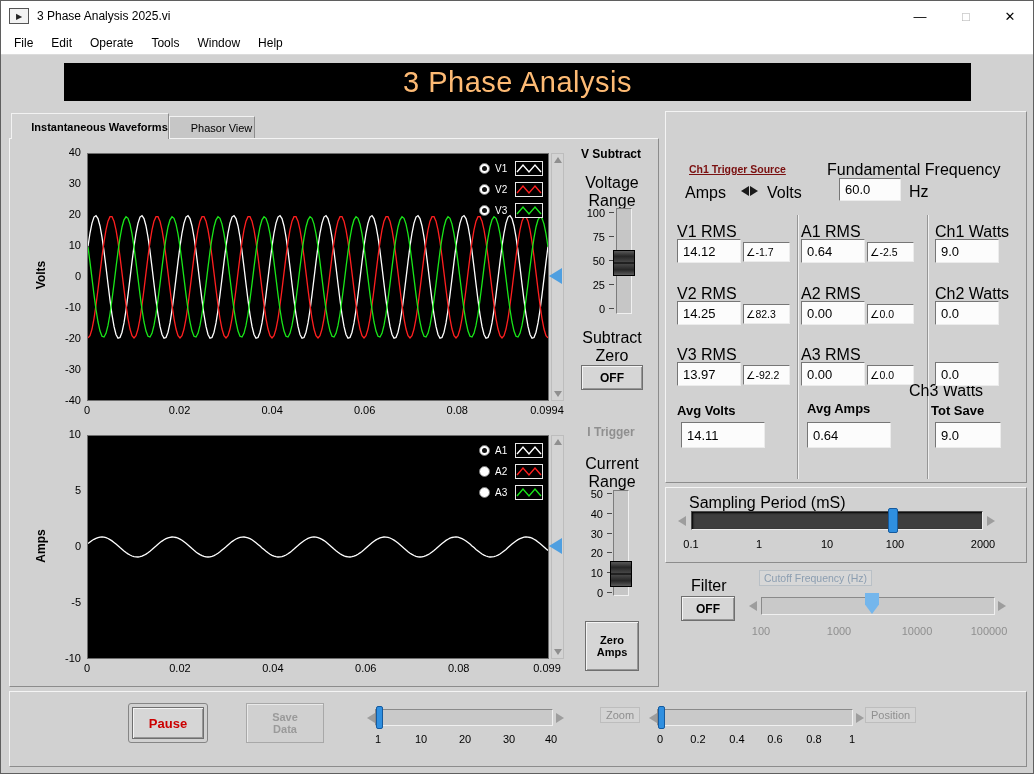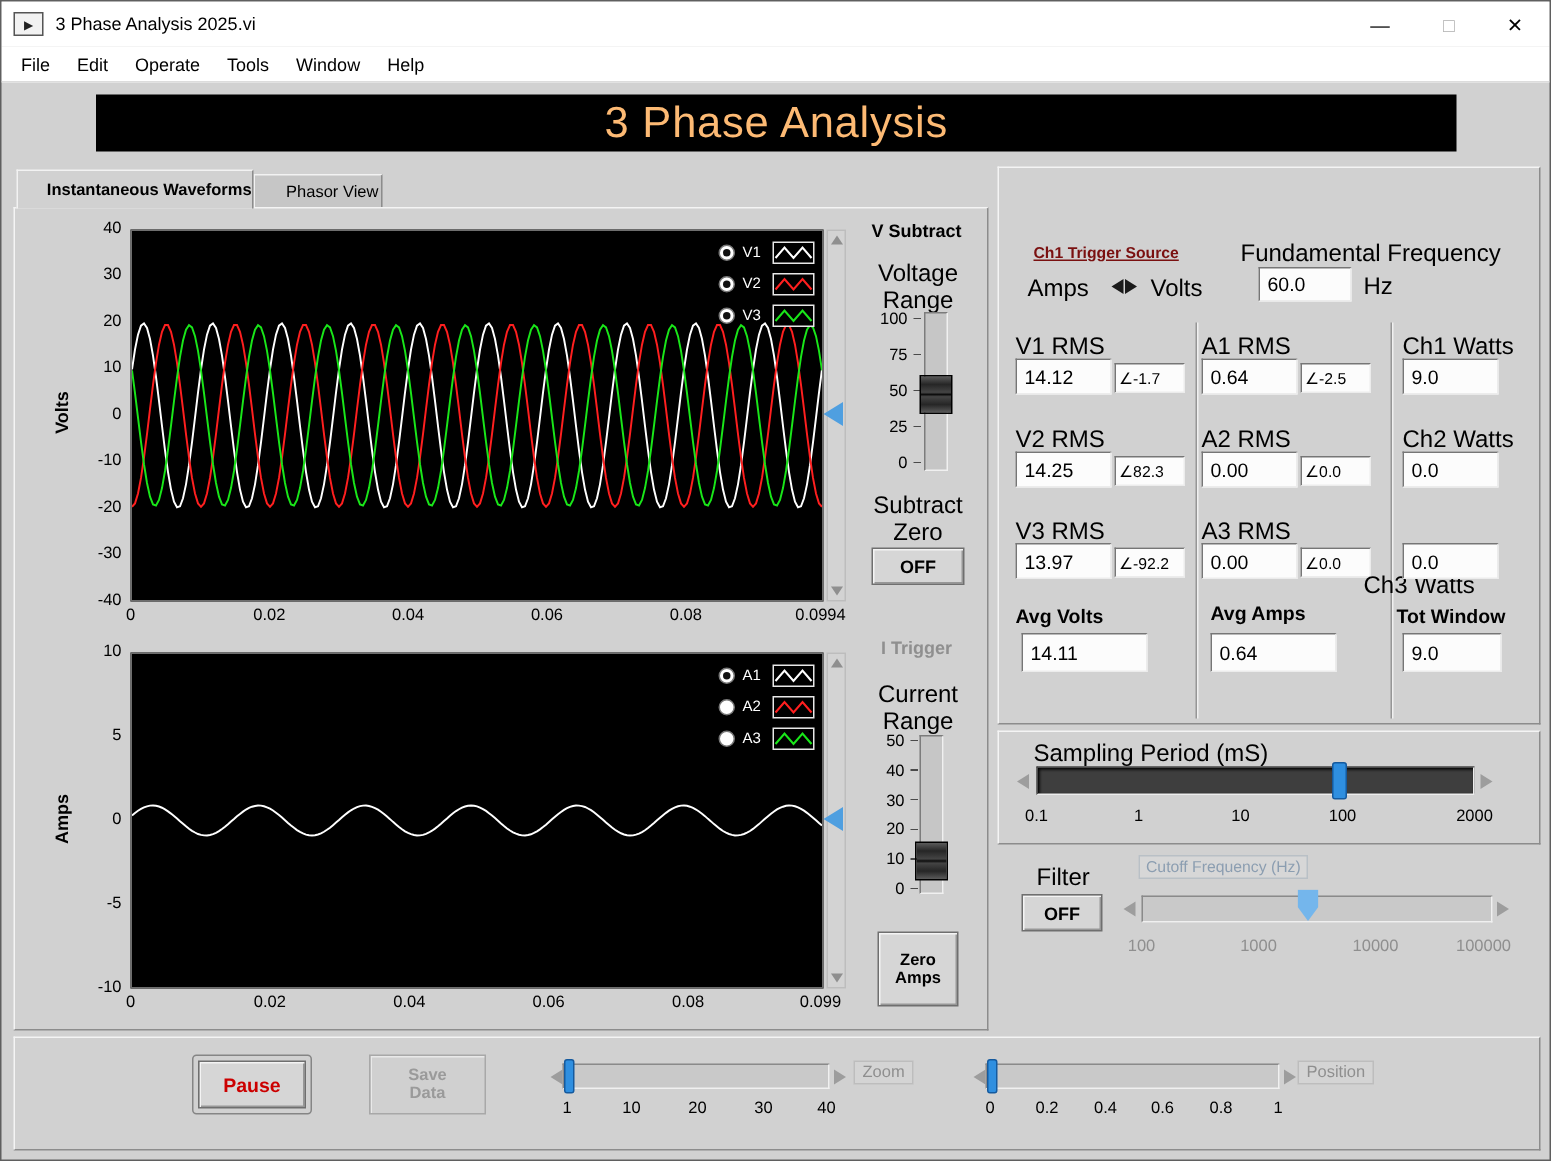--- a/index.html
+++ b/index.html
@@ -271,21 +271,21 @@
   <div class="anglebox abs" style="left:866px;top:364px;width:47px;height:20px;">∠0.0</div>
   <div class="abs" style="left:806px;top:400px;font-size:13px;font-weight:bold;">Avg Amps</div>
   <div class="valuebox abs" style="left:806px;top:421px;width:84px;height:26px;">0.64</div>
 
   <div class="abs lbl" style="left:934px;top:222px;">Ch1 Watts</div>
   <div class="valuebox abs" style="left:934px;top:238px;width:64px;height:24px;">9.0</div>
   <div class="abs lbl" style="left:934px;top:284px;">Ch2 Watts</div>
   <div class="valuebox abs" style="left:934px;top:300px;width:64px;height:24px;">0.0</div>
   <div class="abs lbl" style="left:908px;top:345px;margin-top:36px;">Ch3 Watts</div>
   <div class="valuebox abs" style="left:934px;top:361px;width:64px;height:24px;">0.0</div>
-  <div class="abs" style="left:930px;top:402px;font-size:13px;font-weight:bold;">Tot Window</div>
+  <div class="abs" style="left:930px;top:402px;font-size:13px;font-weight:bold;">Tot Save</div>
   <div class="valuebox abs" style="left:934px;top:421px;width:66px;height:26px;">9.0</div>
 
   <div class="raised abs" style="left:664px;top:486px;width:362px;height:76px;"></div>
   <div class="abs lbl" style="left:688px;top:493px;">Sampling Period (mS)</div>
   <div class="tri-l abs" style="left:677px;top:515px;"></div>
   <div class="htrack abs" style="left:690px;top:510px;width:292px;height:19px;"></div>
   <div class="bthumb abs" style="left:887px;top:507px;width:10px;height:25px;"></div>
   <div class="tri-r abs" style="left:986px;top:515px;"></div>
   <div class="hscale abs" style="left:690px;top:537px;width:292px;height:14px;">
     <span style="left:0;">0.1</span>
@@ -314,21 +314,21 @@
     <div class="btn" style="width:100%;height:100%;color:#cc0000;font-size:13px;">Pause</div>
   </div>
   <div class="abs" style="left:245px;top:702px;width:78px;height:40px;background:#d0d0d0;border:1px solid #a8a8a8;box-shadow:inset 1px 1px 0 #e9e9e9;display:flex;align-items:center;justify-content:center;">
     <span style="width:38px;text-align:center;color:#9a9a9a;font-weight:bold;font-size:11px;">Save Data</span>
   </div>
 
   <div class="tri-l abs" style="left:366px;top:712px;"></div>
   <div class="htrack-lt abs" style="left:374px;top:708px;width:178px;height:17px;"></div>
   <div class="bthumb abs" style="left:375px;top:705px;width:7px;height:23px;"></div>
   <div class="tri-r abs" style="left:555px;top:712px;"></div>
-  <div class="dislbl2 abs" style="left:568px;top:706px;">Zoom</div>
+  <div class="dislbl2 abs" style="left:599px;top:706px;">Zoom</div>
   <div class="hscale abs" style="left:374px;top:732px;width:178px;height:14px;">
     <span style="left:3px;">1</span>
     <span style="left:46px;">10</span>
     <span style="left:90px;">20</span>
     <span style="left:134px;">30</span>
     <span style="left:176px;">40</span>
   </div>
 
   <div class="tri-l abs" style="left:648px;top:712px;"></div>
   <div class="htrack-lt abs" style="left:656px;top:708px;width:196px;height:17px;"></div>

